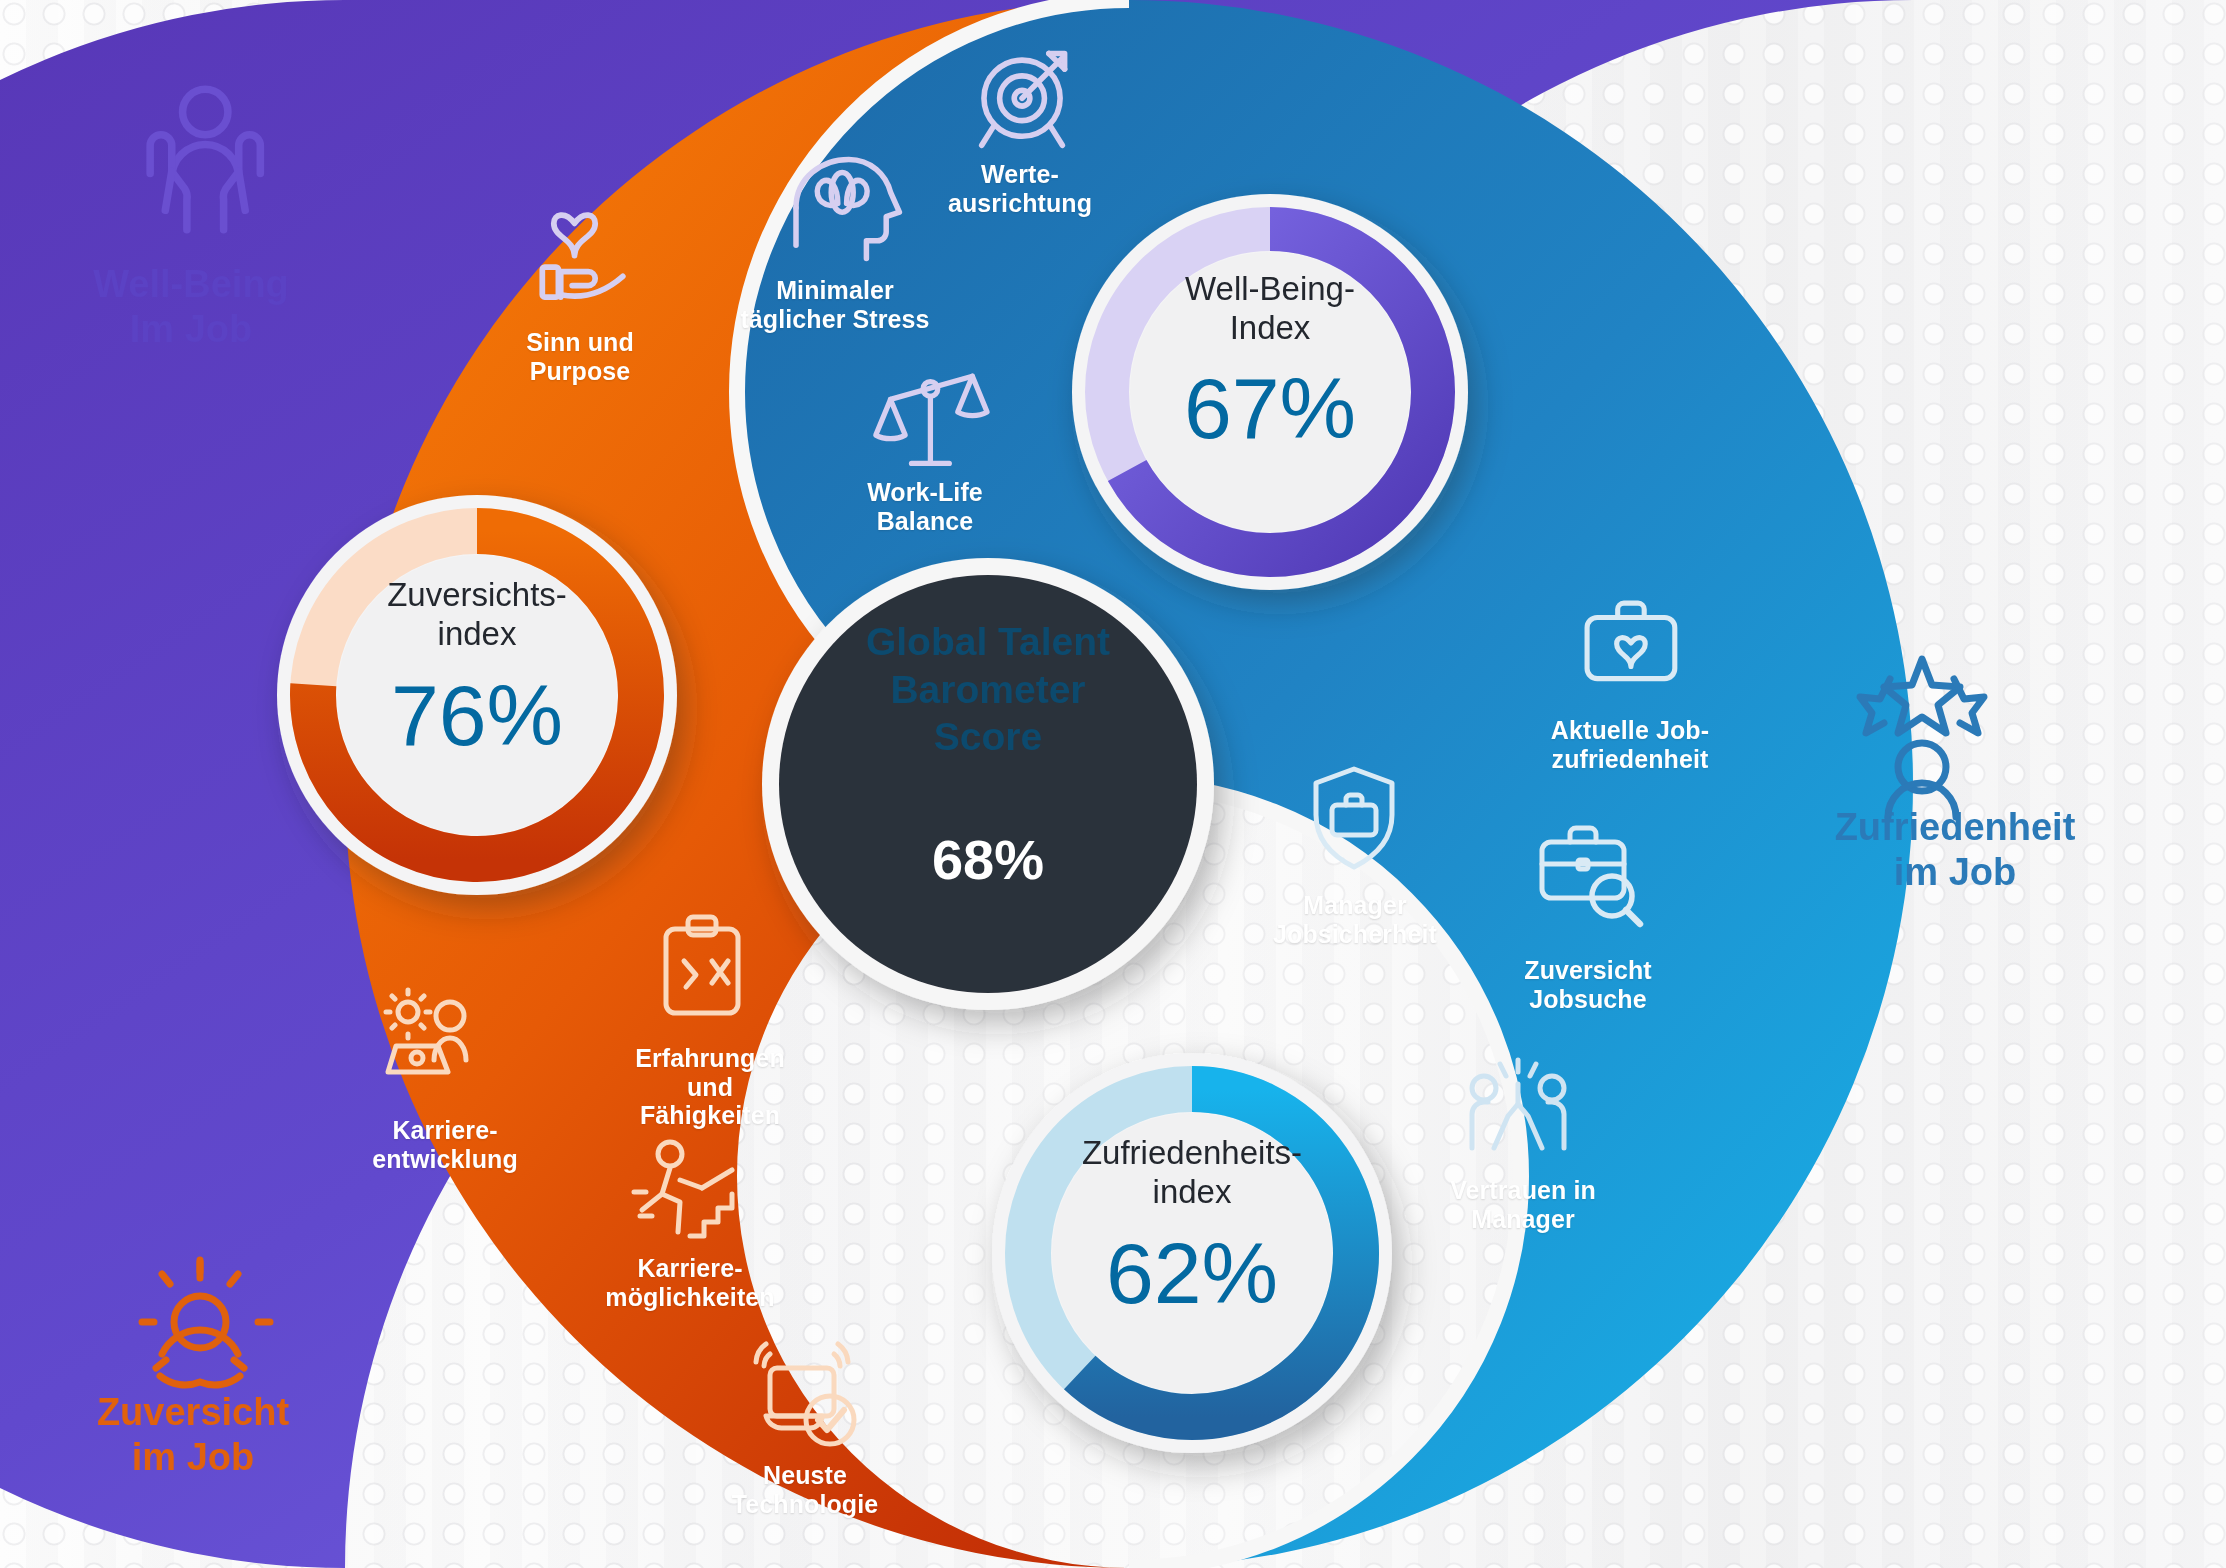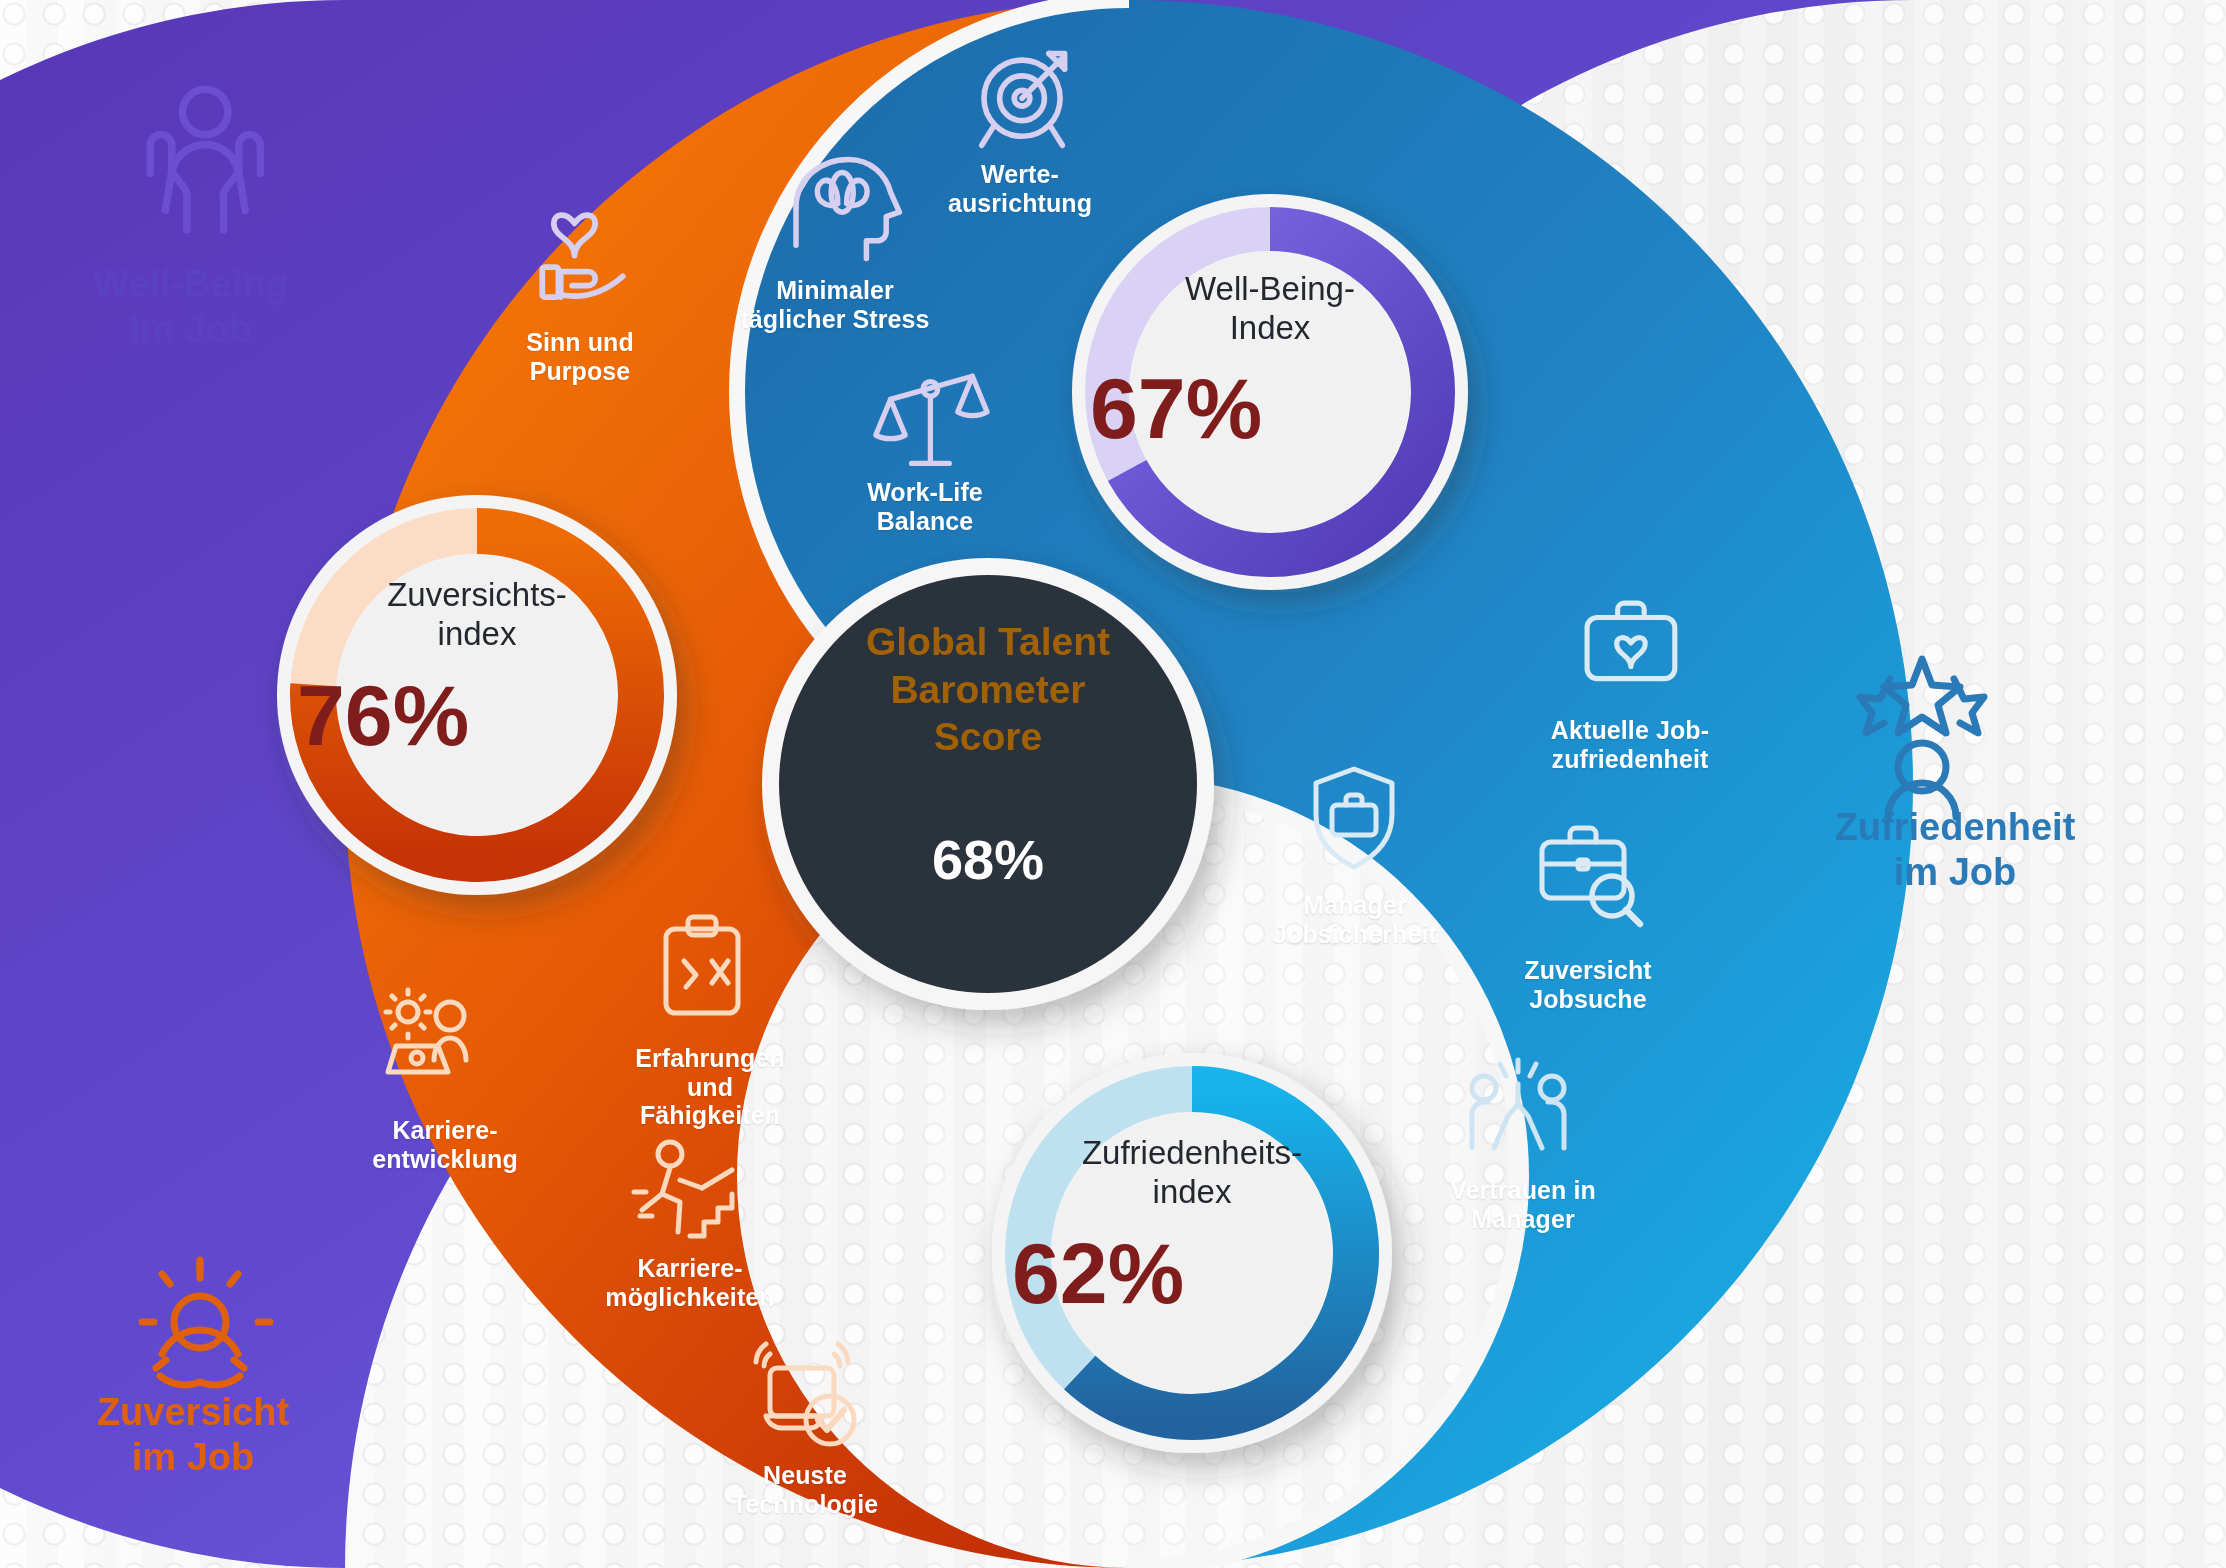--- a/index.html
+++ b/index.html
@@ -49,25 +49,25 @@
   }
   .corner.purple{color:#5b42c4;}
   .corner.orange{color:#e0610d;}
   .corner.blue{color:#2b7ab8;}
 
   .donut-label{
     position:absolute;text-align:center;color:#23272e;
     font-size:33px;line-height:1.17;font-weight:400;
   }
   .donut-value{
-    position:absolute;color:#7f1d1d;
-    font-size:86px;font-weight:bold;line-height:1;
+    position:absolute;text-align:center;color:#0369a1;
+    font-size:86px;font-weight:normal;line-height:1;
   }
   .core-title{
-    position:absolute;text-align:center;color:#a16207;
+    position:absolute;text-align:center;color:#0c4a6e;
     font-size:39px;font-weight:bold;line-height:1.22;
   }
   .core-value{
     position:absolute;text-align:center;color:#ffffff;
     font-size:56px;font-weight:bold;line-height:1;
   }
 </style>
 </head>
 <body>
 

